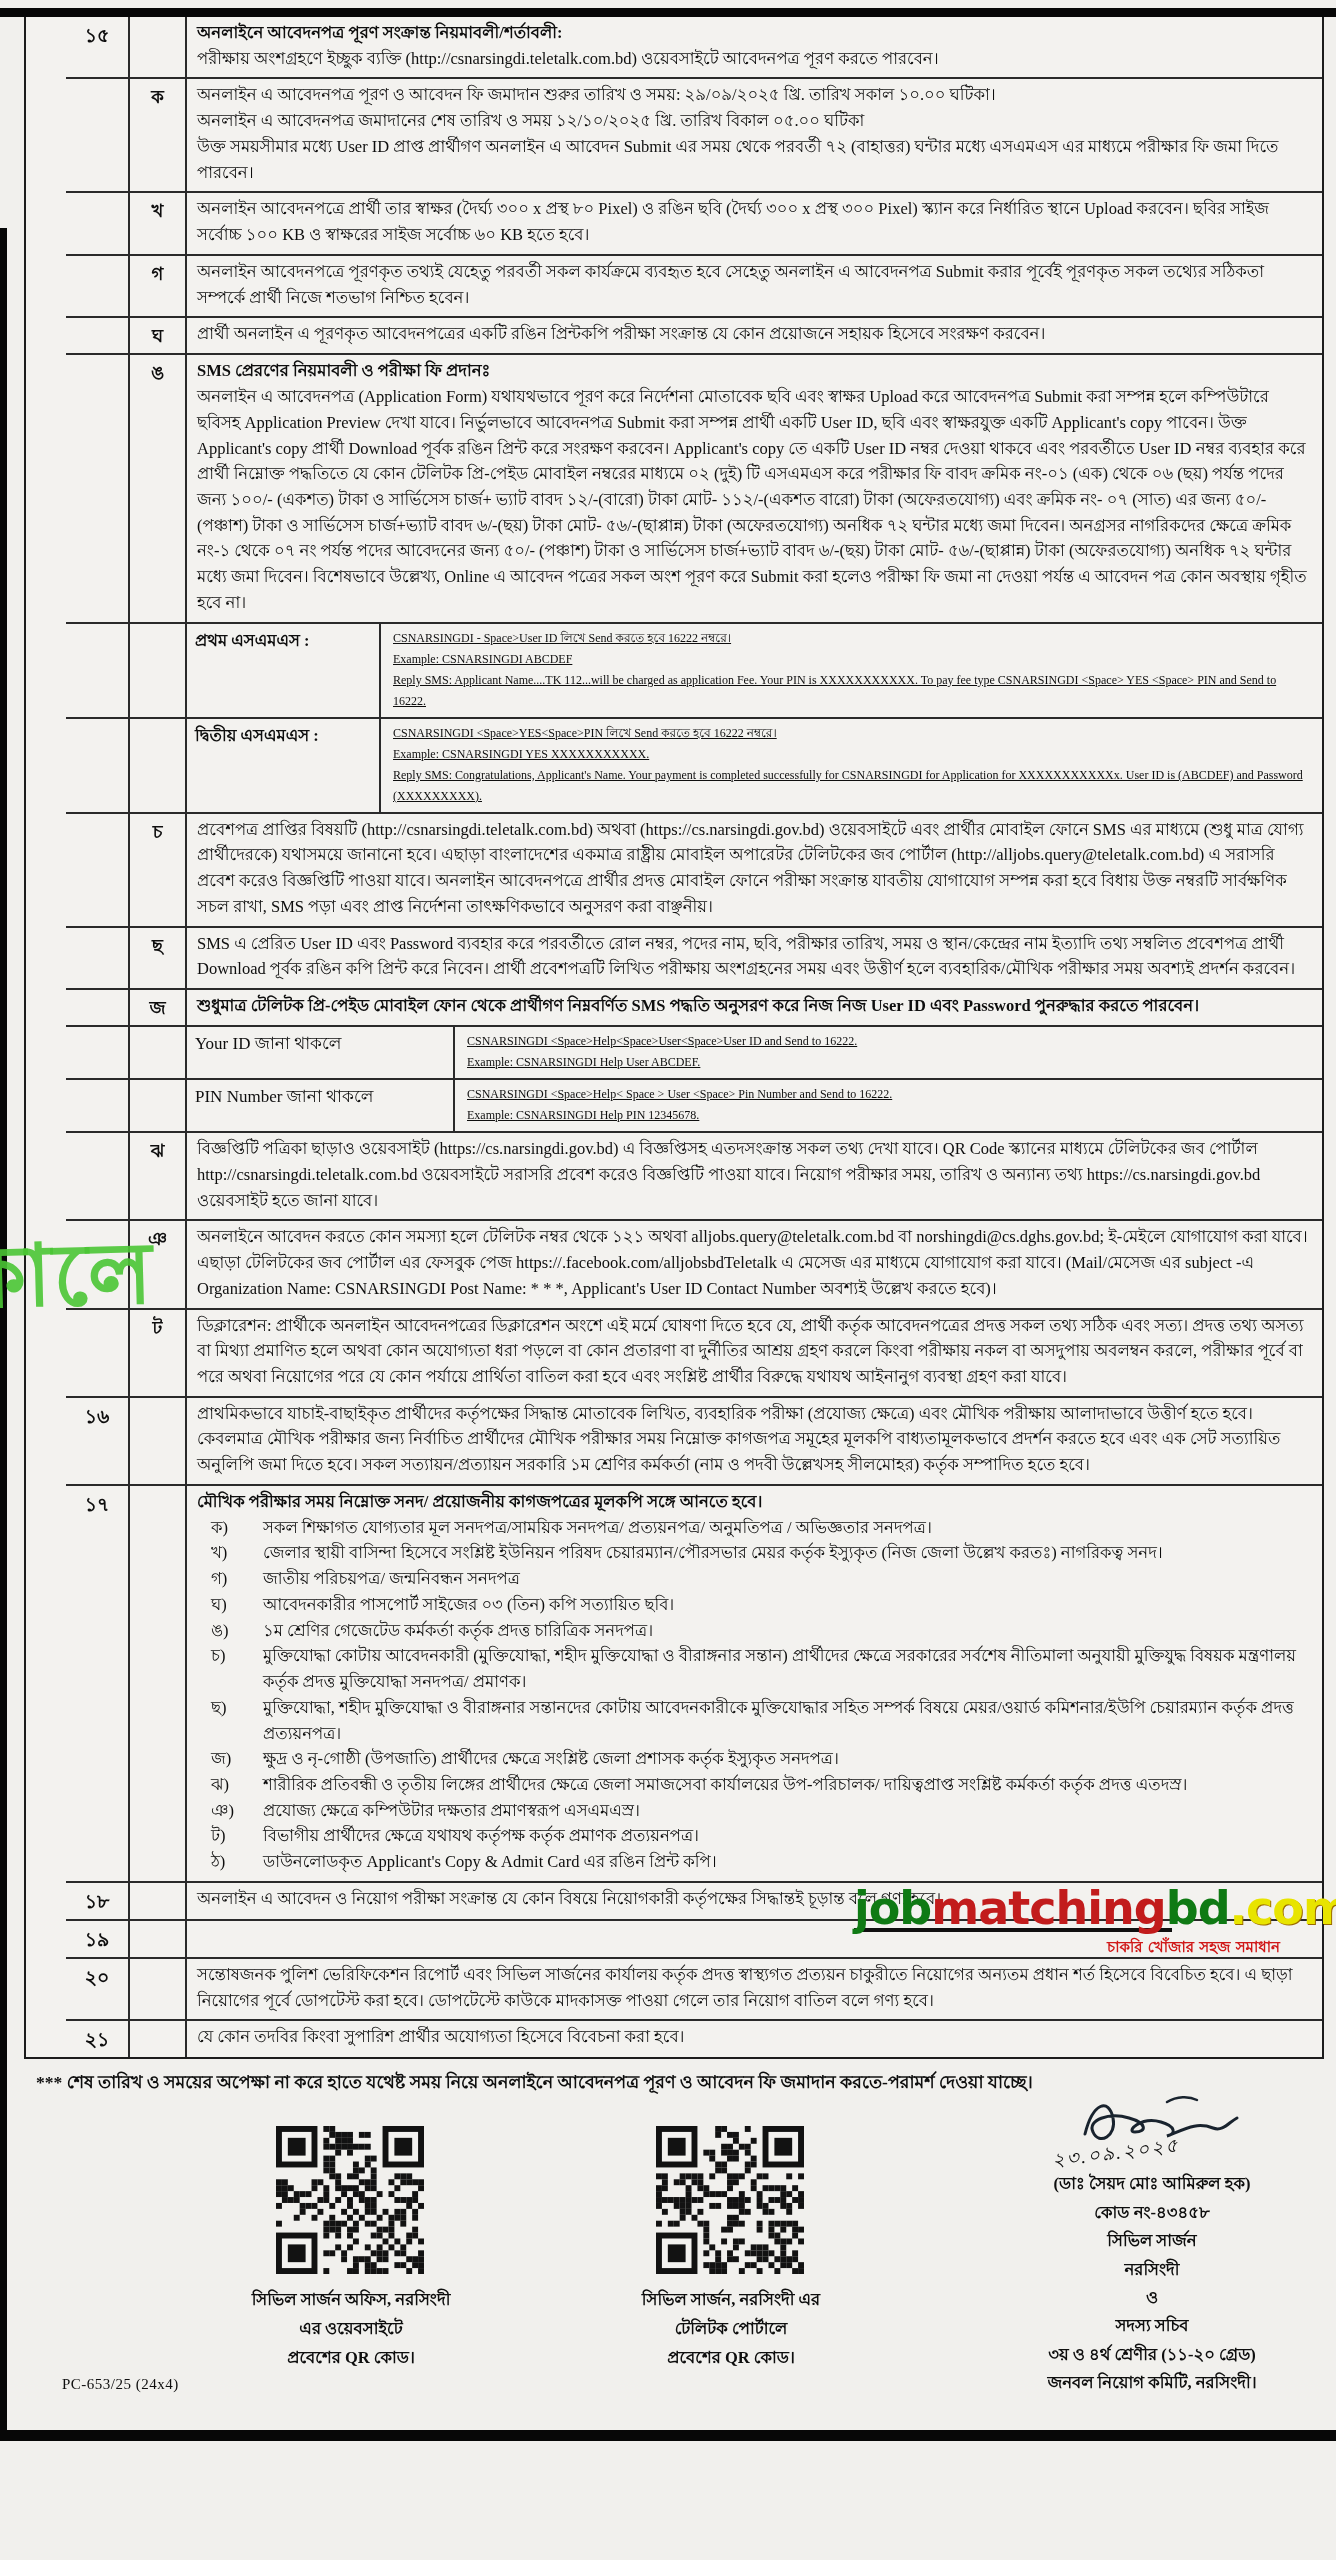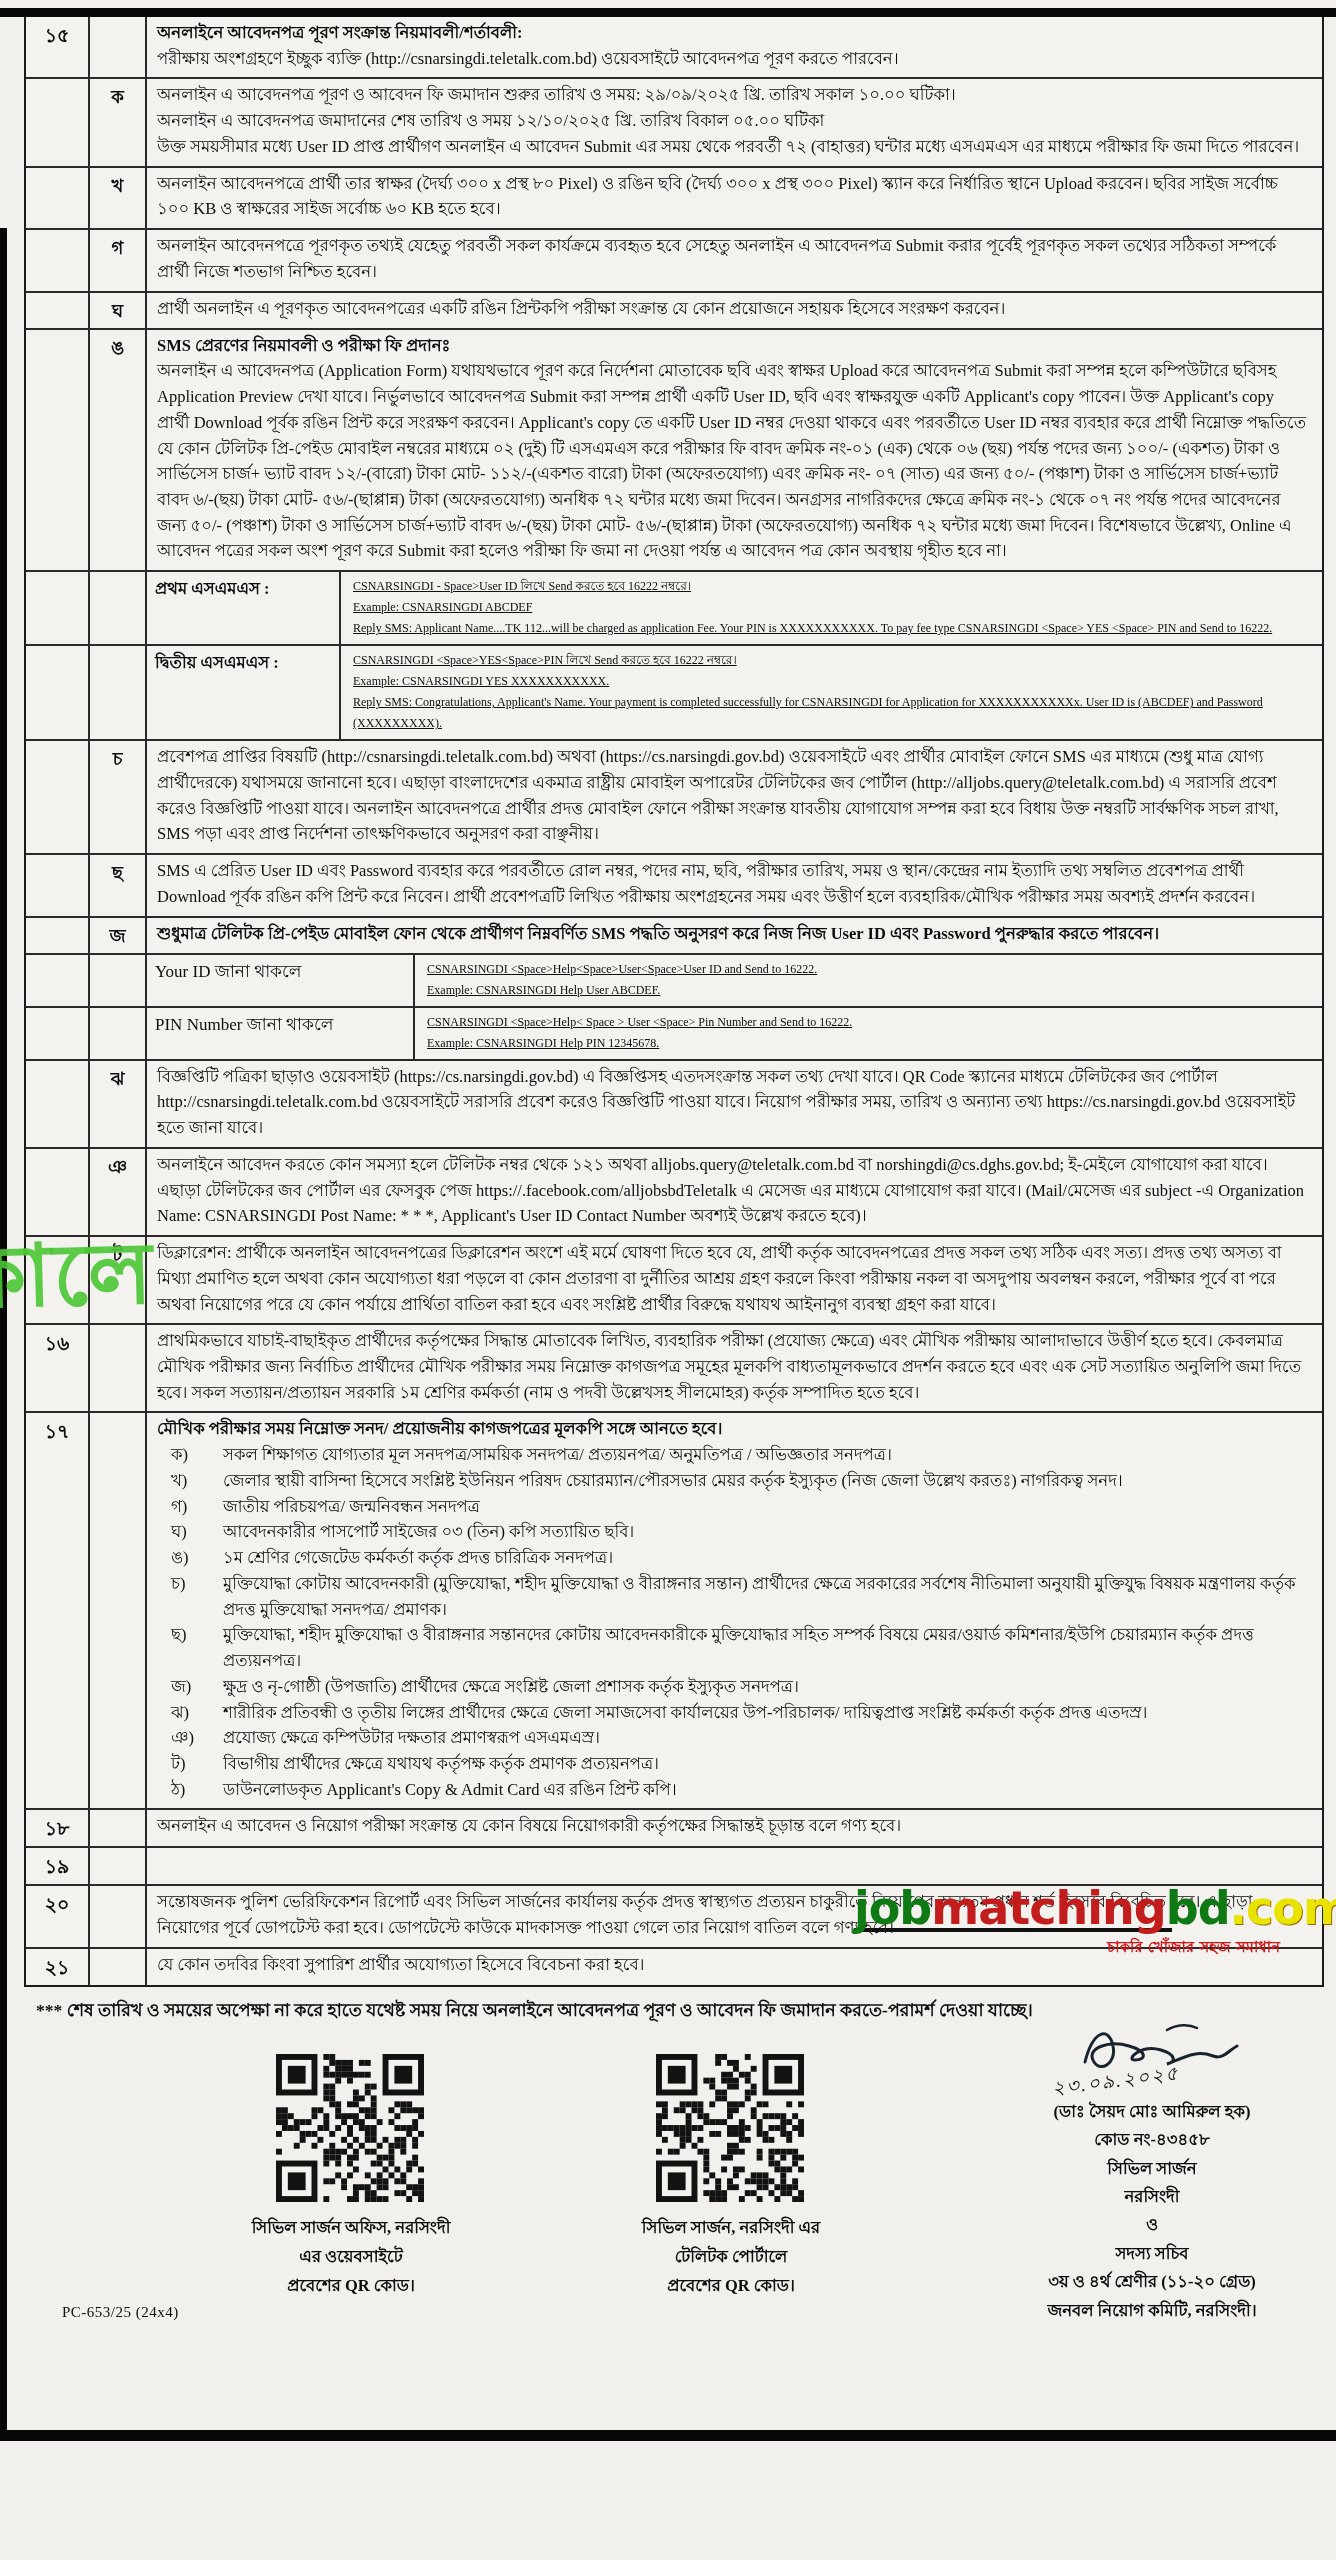--- a/index.html
+++ b/index.html
@@ -8,21 +8,21 @@
     background:#f1f0ed;color:#0e0e0e;
     font-family:"Liberation Serif","DejaVu Serif",serif;
   }
   .topbar{position:absolute;top:8px;left:0;width:1336px;height:9px;background:#070707;}
   .leftbar{position:absolute;top:228px;left:0;width:7px;height:2210px;background:#070707;}
   .bottombar{position:absolute;top:2430px;left:0;width:1336px;height:11px;background:#070707;}
 
   .sheet{position:absolute;top:17px;left:24px;width:1300px;}
 
   
-  .rtable{border-left:2px solid #1c1c1c;border-right:2px solid #1c1c1c;border-bottom:2px solid #1c1c1c;background:#f3f2ef;}
+  .rtable{border-left:2px solid #1c1c1c;border-right:2px solid #1c1c1c;border-bottom:2px solid #1c1c1c;background:#f3f2ef;padding-left:40px;}
   .trow{display:flex;border-top:2px solid #2a2a2a;align-items:stretch;}
   .trow:first-child{border-top:none;}
   .c-num{width:62px;flex:0 0 62px;border-right:2px solid #2a2a2a;text-align:center;font-weight:bold;font-size:19px;padding-top:4px;}
   .c-sub{width:55px;flex:0 0 55px;border-right:2px solid #2a2a2a;text-align:center;font-weight:bold;font-size:18px;padding-top:4px;}
   .c-body{flex:1 1 auto;padding:3px 12px 6px 10px;font-size:16.5px;line-height:1.56;min-width:0;}
   .bhead{font-weight:bold;}
   .bline{}
   .bline.bold{font-weight:bold;}
   .c-key{flex:0 0 178px;width:178px;border-right:2px solid #2a2a2a;padding:4px 6px 4px 8px;font-size:16.5px;font-weight:bold;line-height:1.55;}
   .c-key.wide{flex-basis:252px;width:252px;font-weight:normal;font-size:17px;}

